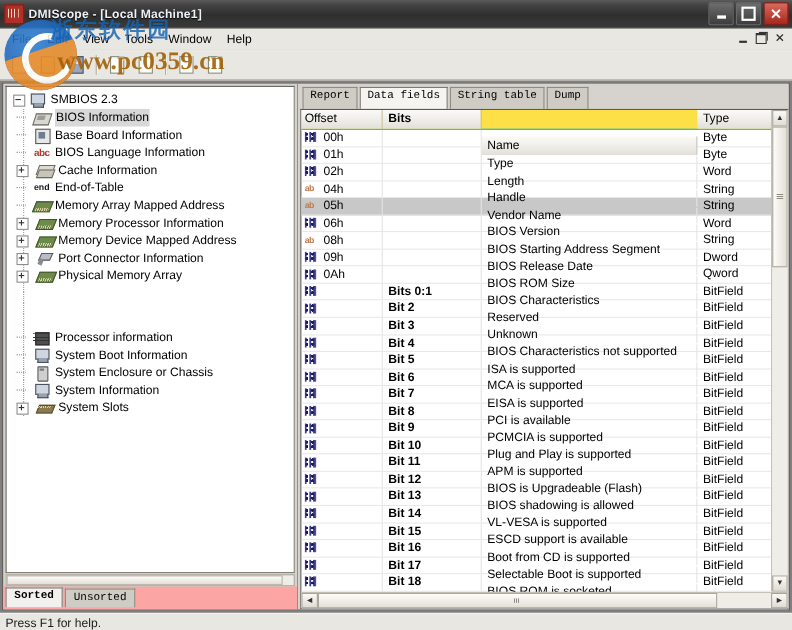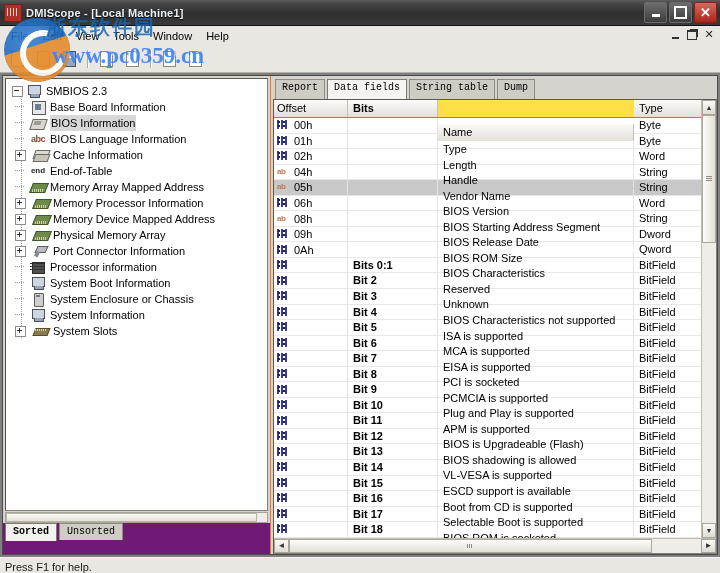--- a/index.html
+++ b/index.html
@@ -399,25 +399,25 @@
     box-sizing: border-box;
   }
   .tree-hscroll .thumb {
     position: absolute; left: 0; top: 0; bottom: 0;
     width: 96%;
     background: linear-gradient(to bottom,#fdfcf8,#e2dfd6);
     border: 1px solid #b8b4aa;
     box-sizing: border-box;
   }
   .tree-tabs {
-    height: 31px;
-    display: flex;
-    align-items: flex-start;
+    height: 21px;
+    display: flex;
+    align-items: center;
     padding: 0 2px;
-    background: #701a75;
+    background: #fca5a5;
     flex: 0 0 auto;
     gap: 2px;
   }
   .ttab {
     font-family: "Liberation Mono", monospace;
     font-size: 10px;
     padding: 2px 7px 2px 7px;
     border: 1px solid #8f8b82;
     border-bottom: none;
     background: #cfccc6;
@@ -680,21 +680,21 @@
     color: #1464b4;
     letter-spacing: 2px;
     opacity: 0.82;
     white-space: nowrap;
   }
   .wm-url {
     position: absolute;
     left: 52px; top: 43px;
     font-size: 23px;
     font-weight: bold;
-    color: #3b82f6;
+    color: #a16207;
     letter-spacing: 0px;
     opacity: 0.9;
     white-space: nowrap;
     font-family: "Liberation Serif", serif;
   }
 </style>
 </head>
 <body>
 
 <div class="app-window">
@@ -772,32 +772,32 @@
         <div class="tree-box">
           <div class="tree-scroll" id="tree-host">
 
           <div class="tnode root">
                 <div class="expander"></div>
                 <div class="ticon ic-computer"></div>
                 <span class="tlabel">SMBIOS 2.3</span>
               </div>
               <div style="position: relative;">
                 <div class="vline"></div>
+                <div class="tnode selnode" style="padding-left: 9px;">
+                  <div class="connector"></div>
+                  <div style="width: 4px; flex: 0 0 auto;"></div>
+                  <div class="ticon ic-bios"></div>
+                  <span class="tlabel">BIOS Information</span>
+                </div>
                 <div class="tnode" style="padding-left: 9px;">
                   <div class="connector"></div>
                   <div style="width: 4px; flex: 0 0 auto;"></div>
                   <div class="ticon ic-board"></div>
                   <span class="tlabel">Base Board Information</span>
                 </div>
-                <div class="tnode selnode" style="padding-left: 9px;">
-                  <div class="connector"></div>
-                  <div style="width: 4px; flex: 0 0 auto;"></div>
-                  <div class="ticon ic-bios"></div>
-                  <span class="tlabel">BIOS Information</span>
-                </div>
                 <div class="tnode" style="padding-left: 9px;">
                   <div class="connector"></div>
                   <div style="width: 4px; flex: 0 0 auto;"></div>
                   <div class="ticon ic-abc">abc</div>
                   <span class="tlabel">BIOS Language Information</span>
                 </div>
                 <div class="tnode" style="padding-left: 9px;">
                   <div class="expander plus"></div>
                   <div style="width: 4px; flex: 0 0 auto;"></div>
                   <div class="ticon ic-cache"></div>
@@ -823,30 +823,30 @@
                 </div>
                 <div class="tnode" style="padding-left: 9px;">
                   <div class="expander plus"></div>
                   <div style="width: 4px; flex: 0 0 auto;"></div>
                   <div class="ticon ic-memory"></div>
                   <span class="tlabel">Memory Device Mapped Address</span>
                 </div>
                 <div class="tnode" style="padding-left: 9px;">
                   <div class="expander plus"></div>
                   <div style="width: 4px; flex: 0 0 auto;"></div>
+                  <div class="ticon ic-port"></div>
+                  <span class="tlabel">Port Connector Information</span>
+                </div>
+                <div class="tnode" style="padding-left: 9px;">
+                  <div class="expander plus"></div>
+                  <div style="width: 4px; flex: 0 0 auto;"></div>
                   <div class="ticon ic-memory"></div>
                   <span class="tlabel">Physical Memory Array</span>
                 </div>
-                <div class="tnode" style="padding-left: 9px;">
-                  <div class="expander plus"></div>
-                  <div style="width: 4px; flex: 0 0 auto;"></div>
-                  <div class="ticon ic-port"></div>
-                  <span class="tlabel">Port Connector Information</span>
-                </div>
-                <div class="tnode" style="padding-left: 9px;">
+                <div class="tnode" style="padding-left: 9px; margin-top: 40px;">
                   <div class="connector"></div>
                   <div style="width: 4px; flex: 0 0 auto;"></div>
                   <div class="ticon ic-cpu"></div>
                   <span class="tlabel">Processor information</span>
                 </div>
                 <div class="tnode" style="padding-left: 9px;">
                   <div class="connector"></div>
                   <div style="width: 4px; flex: 0 0 auto;"></div>
                   <div class="ticon ic-computer"></div>
                   <span class="tlabel">System Boot Information</span>
@@ -1034,21 +1034,21 @@
                     <div class="gc c-bits">Bit 6</div>
                     <div class="gc c-name">EISA is supported</div>
                     <div class="gc c-type">BitField</div>
                   </div>
                   <div class="grow">
                     <div class="gc c-offset">
                       <span class="row-ico num"></span>
                       <span></span>
                     </div>
                     <div class="gc c-bits">Bit 7</div>
-                    <div class="gc c-name">PCI is socketed</div>
+                    <div class="gc c-name">PCI is available</div>
                     <div class="gc c-type">BitField</div>
                   </div>
                   <div class="grow">
                     <div class="gc c-offset">
                       <span class="row-ico num"></span>
                       <span></span>
                     </div>
                     <div class="gc c-bits">Bit 8</div>
                     <div class="gc c-name">PCMCIA is supported</div>
                     <div class="gc c-type">BitField</div>

